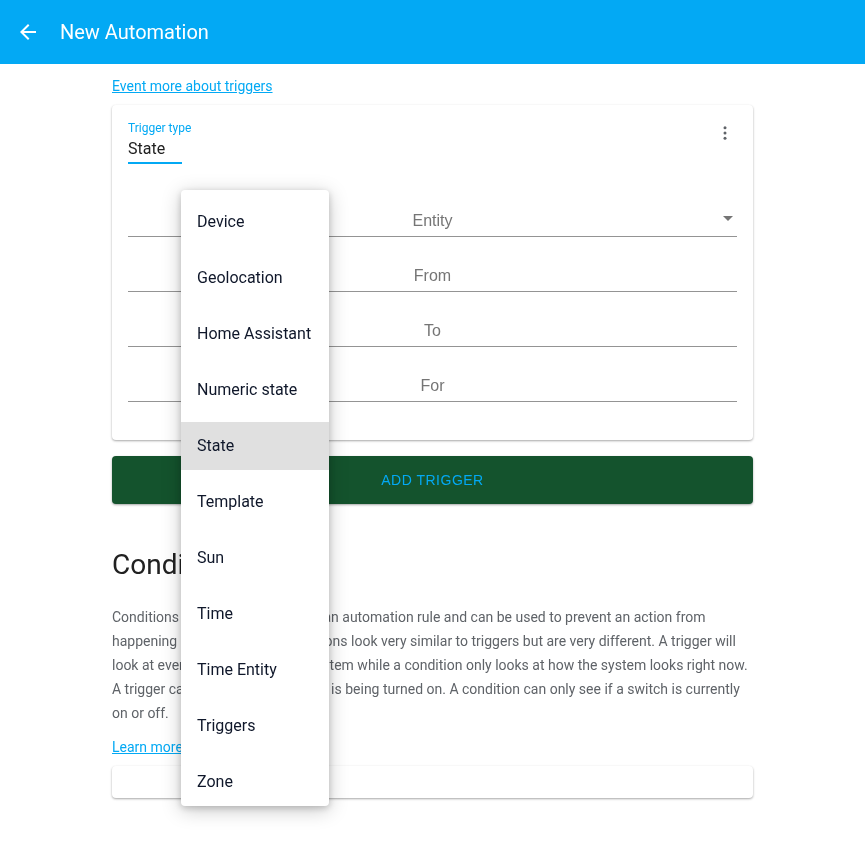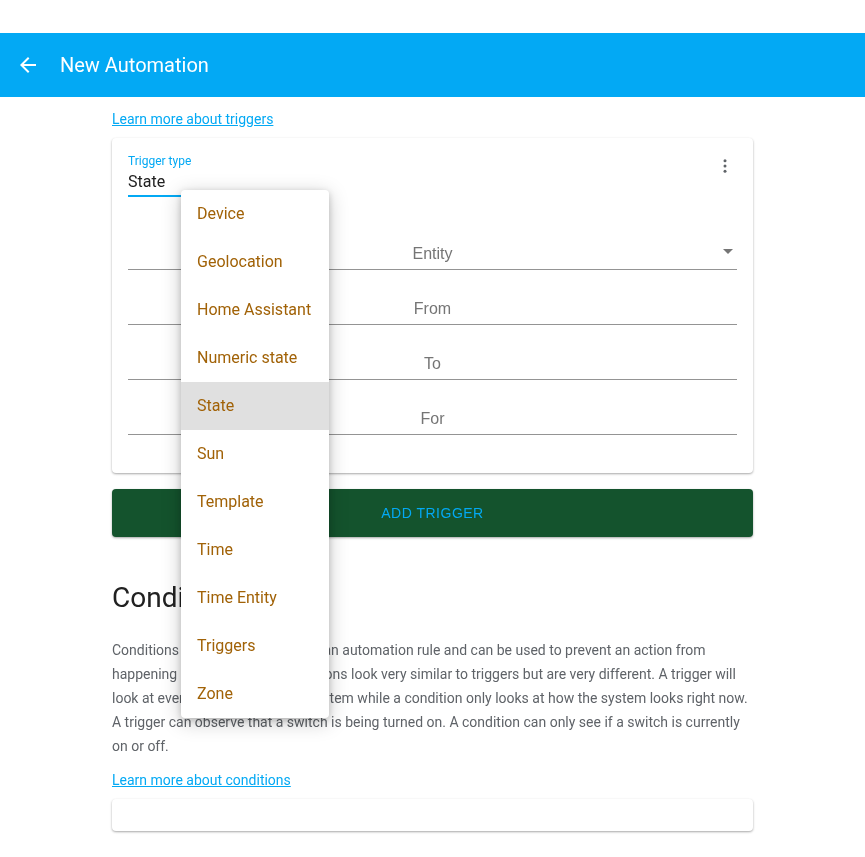--- a/index.html
+++ b/index.html
@@ -16,21 +16,20 @@
       position: relative;
       color: #212121;
     }
     .app-bar {
       background: #03a9f4;
       height: 64px;
       display: flex;
       align-items: center;
       padding: 16px 16px;
       color: #ffffff;
-      margin-top: 33px;
     }
     .back-icon {
       width: 24px;
       height: 24px;
       display: flex;
       align-items: center;
       justify-content: center;
       margin-right: 20px;
       cursor: pointer;
     }
@@ -147,23 +146,24 @@
       width: 148px;
       left: 181px;
       top: 190px;
       z-index: 100;
       padding: 0;
       overflow: hidden;
     }
     .dropdown-item {
       padding: 14px 16px;
       font-size: 16px;
-      color: #a16207;
+      color: #0f172a;
       cursor: pointer;
       line-height: 20px;
+      margin-top: 8px;
     }
     .dropdown-item.selected {
       background: #e0e0e0;
     }
     .trigger-type-label {
       font-size: 12px;
       color: #03a9f4;
       margin-bottom: 4px;
     }
     .trigger-type-value {
@@ -185,21 +185,21 @@
 <div class="app-bar">
   <div class="back-icon">
     <svg width="24" height="24" viewBox="0 0 24 24" fill="#ffffff">
       <path d="M20 11H7.83l5.59-5.59L12 4l-8 8 8 8 1.41-1.41L7.83 13H20v-2z"></path>
     </svg>
   </div>
   <div class="app-bar-title">New Automation</div>
 </div>
 
 <div class="content">
-  <a class="learn-link">Learn more about triggers</a>
+  <a class="learn-link">Event more about triggers</a>
 
   <div class="card">
     <div class="card-overflow">
       <svg width="18" height="18" viewBox="0 0 24 24" fill="#5f6368">
         <circle cx="12" cy="5" r="2"></circle>
         <circle cx="12" cy="12" r="2"></circle>
         <circle cx="12" cy="19" r="2"></circle>
       </svg>
     </div>
 
@@ -234,19 +234,19 @@
 
   <div class="card bottom-card"></div>
 </div>
 
 <div class="dropdown-menu" id="trigger-type-menu">
     <div class="dropdown-item">Device</div>
     <div class="dropdown-item">Geolocation</div>
     <div class="dropdown-item">Home Assistant</div>
     <div class="dropdown-item">Numeric state</div>
     <div class="dropdown-item selected">State</div>
+    <div class="dropdown-item">Template</div>
     <div class="dropdown-item">Sun</div>
-    <div class="dropdown-item">Template</div>
     <div class="dropdown-item">Time</div>
     <div class="dropdown-item">Time Entity</div>
     <div class="dropdown-item">Triggers</div>
     <div class="dropdown-item">Zone</div>
   </div>
 
 </body></html>

